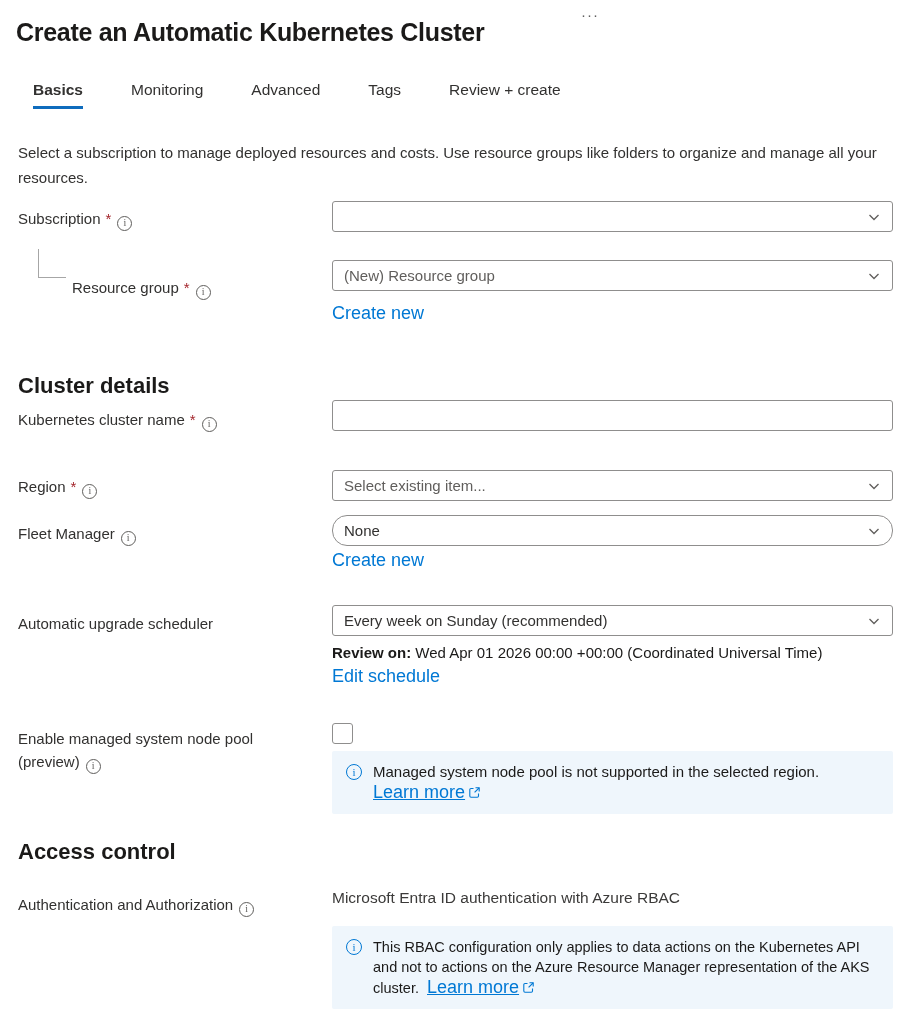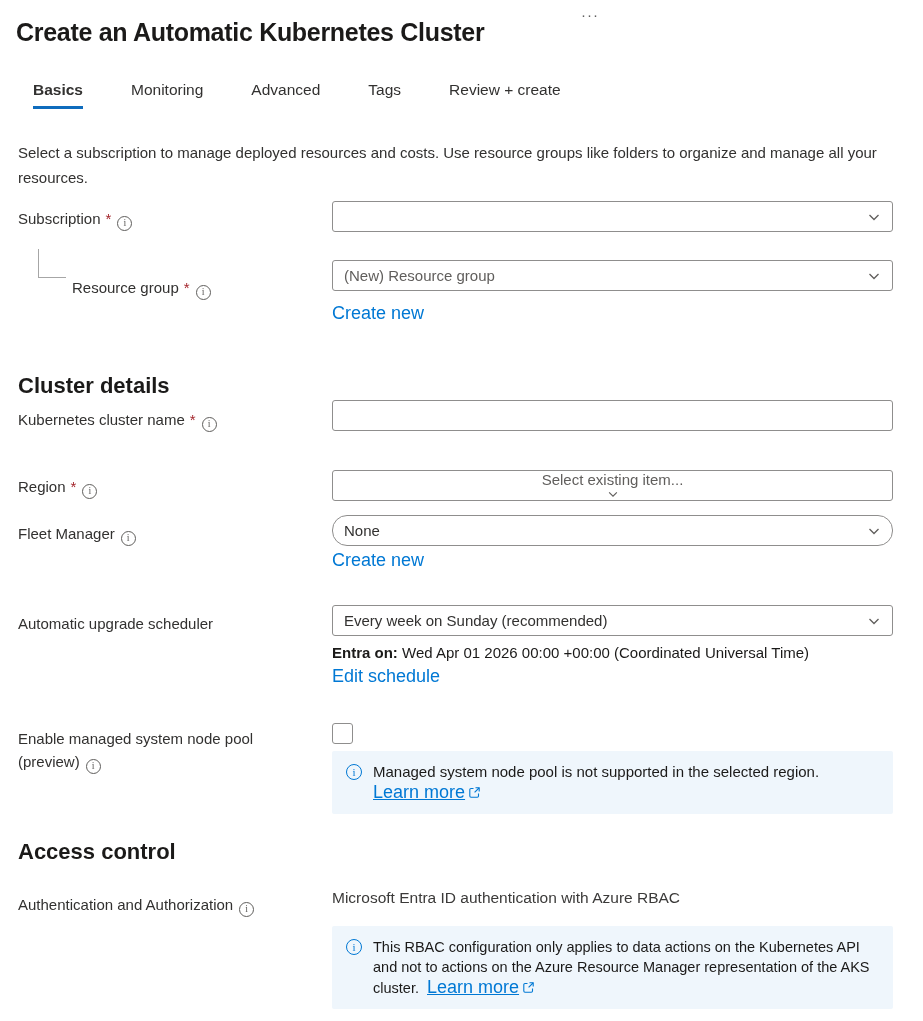--- a/index.html
+++ b/index.html
@@ -112,21 +112,21 @@
   <div class="abs section-heading" style="left:18px; top:373px;">Cluster details</div>
 
   <div class="abs field-label" style="left:18px; top:411px;">
     <span>Kubernetes cluster name</span><span class="req">*</span><span class="i-circle">i</span>
   </div>
   <input class="abs text-input" style="top: 400px;" type="text" value="">
 
   <div class="abs field-label" style="left:18px; top:478px;">
     <span>Region</span><span class="req">*</span><span class="i-circle">i</span>
   </div>
-  <div class="abs dd" style="top:470px;flex-direction:column;" role="combobox">
+  <div class="abs dd" style="top:470px;" role="combobox">
     <span class="val muted">Select existing item...</span>
     <svg width="14" height="14" viewBox="0 0 14 14">
         <path d="M2.5 5 L7 9.5 L11.5 5" fill="none" stroke="#605e5c" stroke-width="1.3"></path>
       </svg>
   </div>
 
   <div class="abs field-label" style="left:18px; top:525px;">
     <span>Fleet Manager</span><span class="i-circle">i</span>
   </div>
   <div class="abs dd" style="top:515px;border-radius:15px;" role="combobox">
@@ -138,21 +138,21 @@
   <a class="abs link" style="left:332px; top:550px;">Create new</a>
 
   <div class="abs field-label" style="left:18px; top:615px;text-align:center;">Automatic upgrade scheduler</div>
   <div class="abs dd" style="top:605px;" role="combobox">
     <span class="val">Every week on Sunday (recommended)</span>
     <svg width="14" height="14" viewBox="0 0 14 14">
         <path d="M2.5 5 L7 9.5 L11.5 5" fill="none" stroke="#605e5c" stroke-width="1.3"></path>
       </svg>
   </div>
   <div class="abs start-on">
-    <b>Entra on:</b><span> Wed Apr 01 2026 00:00 +00:00 (Coordinated Universal Time)</span>
+    <b>Review on:</b><span> Wed Apr 01 2026 00:00 +00:00 (Coordinated Universal Time)</span>
   </div>
   <a class="abs link" style="left:332px; top:666px;">Edit schedule</a>
 
   <div class="abs field-label wrap-label" style="left:18px; top:727px;">
     <span>Enable managed system node pool (preview)</span><span class="i-circle">i</span>
   </div>
   <div class="abs checkbox" role="checkbox" aria-checked="false"></div>
 
   <div class="abs info-box" style="top:751px;">
     <span class="i-circle blue">i</span>

